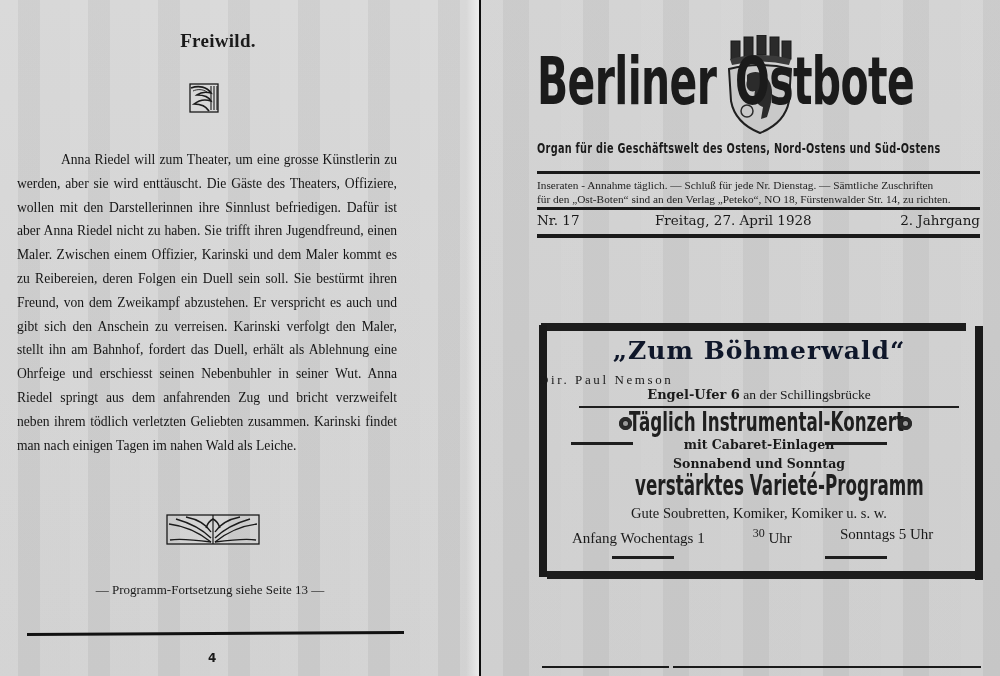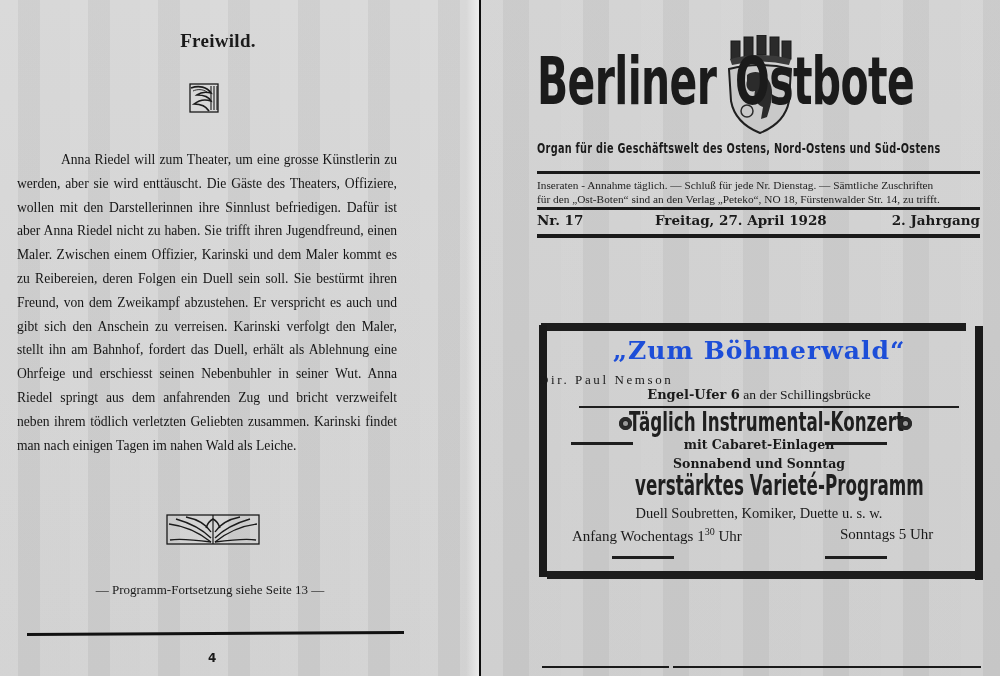--- a/index.html
+++ b/index.html
@@ -44,34 +44,34 @@
   #mast-berliner { left: 0; }
   #mast-ostbote { left: 198px; }
   .coat { position: absolute; left: 188px; top: -3px; width: 70px; height: 100px; }
   .tagline { position: absolute; left: 537px; top: 140px; width: 600px; font-family: "DejaVu Sans", sans-serif; font-weight: bold;
     font-size: 13.5px; letter-spacing: 0.4px; transform: scaleX(0.72); transform-origin: left top; white-space: nowrap; color: #1a1a1a; }
   .rule { position: absolute; background: #1a1a1a; }
   .info-text { position: absolute; left: 537px; top: 178px; width: 443px; font-family: "Liberation Serif", serif;
     font-size: 11.3px; line-height: 14px; color: #1e1e1e; text-align: justify; }
   .info-text div { white-space: nowrap; }
   .issue-row { position: absolute; left: 537px; top: 212px; width: 443px; height: 20px; font-family: "DejaVu Serif", serif;
-    font-weight: bold; font-size: 13.5px; }
+    font-weight: normal; font-size: 13.5px; }
   .issue-row span { position: absolute; top: 0; }
   #issue-nr { left: 0; }
   #issue-date { left: 118px; }
   #issue-year { right: 0; }
 
   
   .ad-box { position: absolute; left: 539px; top: 323px; width: 438px; height: 257px; }
   .ad-border-top { position: absolute; left: 2px; top: 0; width: 425px; height: 8px; background: #1d1d1d; }
   .ad-border-left { position: absolute; left: 0; top: 2px; width: 8px; height: 252px; background: #1a1a1a; }
   .ad-border-right { position: absolute; left: 436px; top: 3px; width: 8px; height: 254px; background: #1a1a1a; }
   .ad-border-bottom { position: absolute; left: 8px; top: 248px; width: 428px; height: 8px; background: #1d1d1d; }
   .ad-name { position: absolute; left: 0; width: 440px; top: 13px; text-align: center;
-    font-family: "DejaVu Serif", serif; font-weight: bold; font-size: 25px; letter-spacing: 1px; color: #1d4ed8; }
+    font-family: "DejaVu Serif", serif; font-weight: bold; font-size: 25px; letter-spacing: 1px; color: #0f172a; }
   .ad-director { position: absolute; left: 0; width: 440px; top: 49px; text-align: left;
     font-family: "Liberation Serif", serif; font-size: 13px; letter-spacing: 2.6px; }
   .ad-address { position: absolute; left: 0; width: 440px; top: 64px; text-align: center;
     font-family: "Liberation Serif", serif; font-size: 13.5px; }
   .ad-address b { font-family: "DejaVu Serif", serif; font-size: 13px; }
   .ad-hr { position: absolute; left: 40px; top: 83px; width: 380px; height: 2px; background: #1e1e1e; }
   .ad-headline { position: absolute; left: 90px; top: 83px; font-family: "DejaVu Sans", sans-serif; font-weight: bold;
     font-size: 27px; white-space: nowrap; transform: scaleX(0.62); transform-origin: left top; color: #1f1f1f; }
   .rosette { position: absolute; width: 13px; height: 13px; border-radius: 50%; background: #222;
     box-shadow: inset 0 0 0 3px #2a2a2a; }
@@ -79,21 +79,21 @@
   .ad-line { position: absolute; left: 0; width: 440px; text-align: center; }
   .ad-cabaret { top: 114px; font-family: "DejaVu Serif", serif; font-weight: bold; font-size: 12.5px; }
   .ad-weekend { top: 133px; font-family: "DejaVu Serif", serif; font-weight: bold; font-size: 12.5px; }
   .ad-variete { position: absolute; left: 96px; top: 146px; font-family: "DejaVu Sans", sans-serif; font-weight: bold;
     font-size: 28px; white-space: nowrap; transform: scaleX(0.6); transform-origin: left top; color: #1f1f1f; }
   .ad-artists { top: 182px; font-family: "Liberation Serif", serif; font-size: 14.5px; }
   .ad-times { position: absolute; left: 0; top: 203px; width: 440px; font-family: "Liberation Serif", serif; font-size: 15px; }
   .ad-times span { position: absolute; top: 0; }
   #ad-weekday { left: 33px; }
   #ad-sunday { left: 301px; }
-  sup { font-size: 10px; }
+  sup { font-size: 12px; margin-left: 48px; }
   .ad-prices { top: 225px; font-family: "Liberation Serif", serif; font-size: 14.5px; letter-spacing: 0.5px; }
   .dash { position: absolute; height: 3px; background: #1e1e1e; }
 
   .rp-bottom-rule { position: absolute; top: 666px; height: 2px; background: #1a1a1a; }
 </style>
 </head>
 <body>
 
 <div class="page" id="left-page">
   <div class="lp-title">Freiwild.</div>
@@ -151,21 +151,21 @@
     <circle cx="22" cy="76" r="6" fill="none" stroke="#2b2b2b" stroke-width="1.5"></circle>
   </svg>
   <div class="mast-word" id="mast-ostbote">Ostbote</div>
 </div>
 
 <div class="tagline">Organ für die Geschäftswelt des Ostens, Nord-Ostens und Süd-Ostens</div>
 
 <div class="rule" style="left:537px; top:171px; width:443px; height:3px;"></div>
 <div class="info-text">
   <div>Inseraten - Annahme täglich. — Schluß für jede Nr. Dienstag. — Sämtliche Zuschriften</div>
-  <div>für den „Ost-Boten“ sind an den Verlag „Peteko“, NO 18, Fürstenwalder Str. 14, zu trifft.</div>
+  <div>für den „Ost-Boten“ sind an den Verlag „Peteko“, NO 18, Fürstenwalder Str. 14, zu richten.</div>
 </div>
 <div class="rule" style="left:537px; top:207px; width:443px; height:3px;"></div>
 <div class="issue-row">
   <span id="issue-nr">Nr. 17</span>
   <span id="issue-date">Freitag, 27. April 1928</span>
   <span id="issue-year">2. Jahrgang</span>
 </div>
 <div class="rule" style="left:537px; top:234px; width:443px; height:4px;"></div>
 
 <div class="ad-box">
@@ -182,21 +182,21 @@
   <div class="rosette" style="left:80px; top:94px;"></div>
   <div class="ad-headline">Täglich Instrumental-Konzert</div>
   <div class="rosette" style="left:360px; top:94px;"></div>
 
   <div class="dash" style="left:32px; top:119px; width:62px;"></div>
   <div class="ad-line ad-cabaret">mit Cabaret-Einlagen</div>
   <div class="dash" style="left:286px; top:119px; width:62px;"></div>
 
   <div class="ad-line ad-weekend">Sonnabend und Sonntag</div>
   <div class="ad-variete">verstärktes Varieté-Programm</div>
-  <div class="ad-line ad-artists">Duell Soubretten, Komiker, Duette u. s. w.</div>
+  <div class="ad-line ad-artists">Gute Soubretten, Komiker, Komiker u. s. w.</div>
 
   <div class="ad-times">
     <span id="ad-weekday"><span style="position:static">Anfang Wochentags 1</span><sup>30</sup><span style="position:static"> Uhr</span></span>
     <span id="ad-sunday">Sonntags 5 Uhr</span>
   </div>
 
   <div class="dash" style="left:73px; top:233px; width:62px;"></div>
   <div class="dash" style="left:286px; top:233px; width:62px;"></div>
 </div>
 

